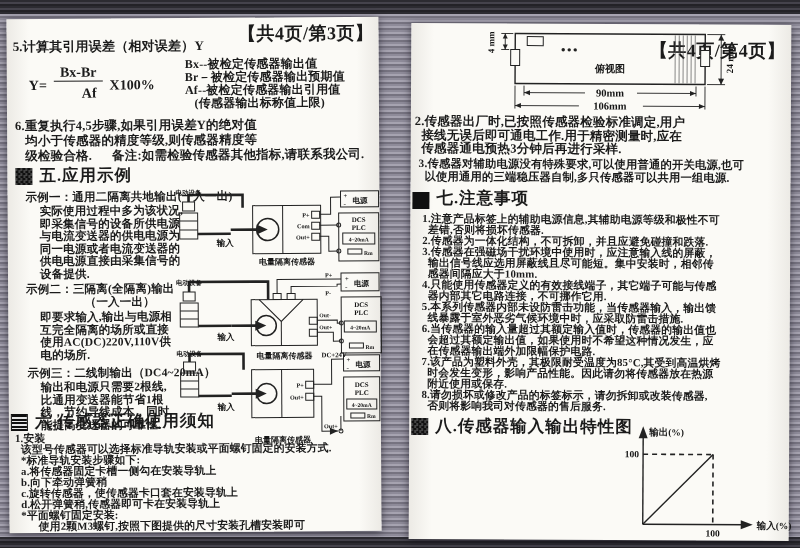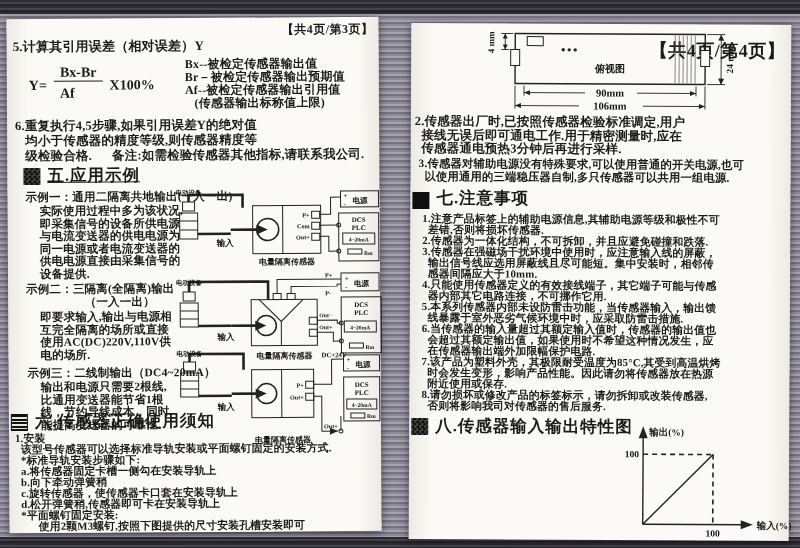--- a/index.html
+++ b/index.html
@@ -8,35 +8,35 @@
        font-family:"Liberation Serif",serif;color:#1b1b1b;}
   .edge{position:absolute;left:0;width:800px;background:repeating-linear-gradient(180deg,#2c2b31 0 2px,#45434c 2px 4px,#232227 4px 6px);}
   .edge.top{top:0;height:14px;}
   .edge.bottom{top:537px;height:11px;}
   .page{position:absolute;background:linear-gradient(90deg,#eceae5,#fbfaf6 6%,#fbfaf6 94%,#eceae5);
         box-shadow:0 2px 9px rgba(18,16,26,.6);}
   .lp{left:8px;top:18px;width:372px;height:514px;transform:rotate(-0.35deg);}
   .rp{left:410px;top:24px;width:380px;height:516px;transform:rotate(0.3deg);}
   .abs{position:absolute;}
   .pre{white-space:pre-wrap;font-weight:600;letter-spacing:.2px;}
-  .badge{font-weight:700;font-size:12px;letter-spacing:.5px;}
+  .badge{font-weight:700;font-size:18px;letter-spacing:.5px;}
   .sec-head{display:flex;align-items:center;gap:7px;font-weight:700;}
   .sec-head .txt{font-size:16.5px;letter-spacing:1px;}
   .sec-icon{width:17px;height:17px;flex:0 0 auto;}
   .icon-halftone{background:repeating-conic-gradient(#101010 0% 25%,#444 0% 50%) 0 0/5px 5px;}
   .icon-stripes{background:repeating-linear-gradient(180deg,#101010 0 2px,#e8e8e8 2px 3.5px);border:1px solid #101010;box-sizing:border-box;}
   .icon-solid{background:#101010;}
   .t13{font-size:13px;line-height:16px;}
   .t125{font-size:12.5px;line-height:15px;}
   .t12{font-size:12px;line-height:13px;}
   .t115{font-size:11.5px;line-height:12.6px;}
   .t108{font-size:10.8px;line-height:11px;}
   .notes{font-size:10.8px;line-height:11px;}
   .formula{display:flex;align-items:center;gap:7px;font-weight:700;font-size:14px;}
-  .frac{display:inline-flex;flex-direction:column;align-items:flex-start;}
+  .frac{display:inline-flex;flex-direction:column;align-items:flex-end;}
   .frac .num{padding:0 6px;border-bottom:1.6px solid #1b1b1b;}
   .frac .den{padding:4px 6px;}
   svg{overflow:visible;}
   svg text{fill:#151515;stroke:none;font-weight:600;font-family:"Liberation Serif",serif;}
   svg .ln{stroke:#222;fill:none;}
 </style>
 </head>
 <body>
 
 <div class="edge top"></div>
@@ -58,21 +58,21 @@
 
   <div class="abs pre t12" style="left:178px;top:40px;">Bx--被检定传感器输出值
 Br－被检定传感器输出预期值
 Af--被检定传感器输出引用值
    (传感器输出标称值上限)</div>
 
   <div class="abs pre t125" style="left:8px;top:100px;">6.重复执行4,5步骤,如果引用误差Y的绝对值
    均小于传感器的精度等级,则传感器精度等
    级检验合格.      备注:如需检验传感器其他指标,请联系我公司.</div>
 
-  <div class="abs sec-head" style="left:16px;top:146px;text-decoration:underline;">
+  <div class="abs sec-head" style="left:8px;top:146px;">
     <span class="sec-icon icon-halftone"></span>
     <span class="txt">五.应用示例</span>
   </div>
 
   <div class="abs pre t115" style="left:18px;top:172px;">示例一：通用二隔离共地输出(一入一出)</div>
   <div class="abs pre t115" style="left:32px;top:186px;">实际使用过程中多为该状况,
 即采集信号的设备所供电源
 与电流变送器的供电电源为
 同一电源或者电流变送器的
 供电电源直接由采集信号的

